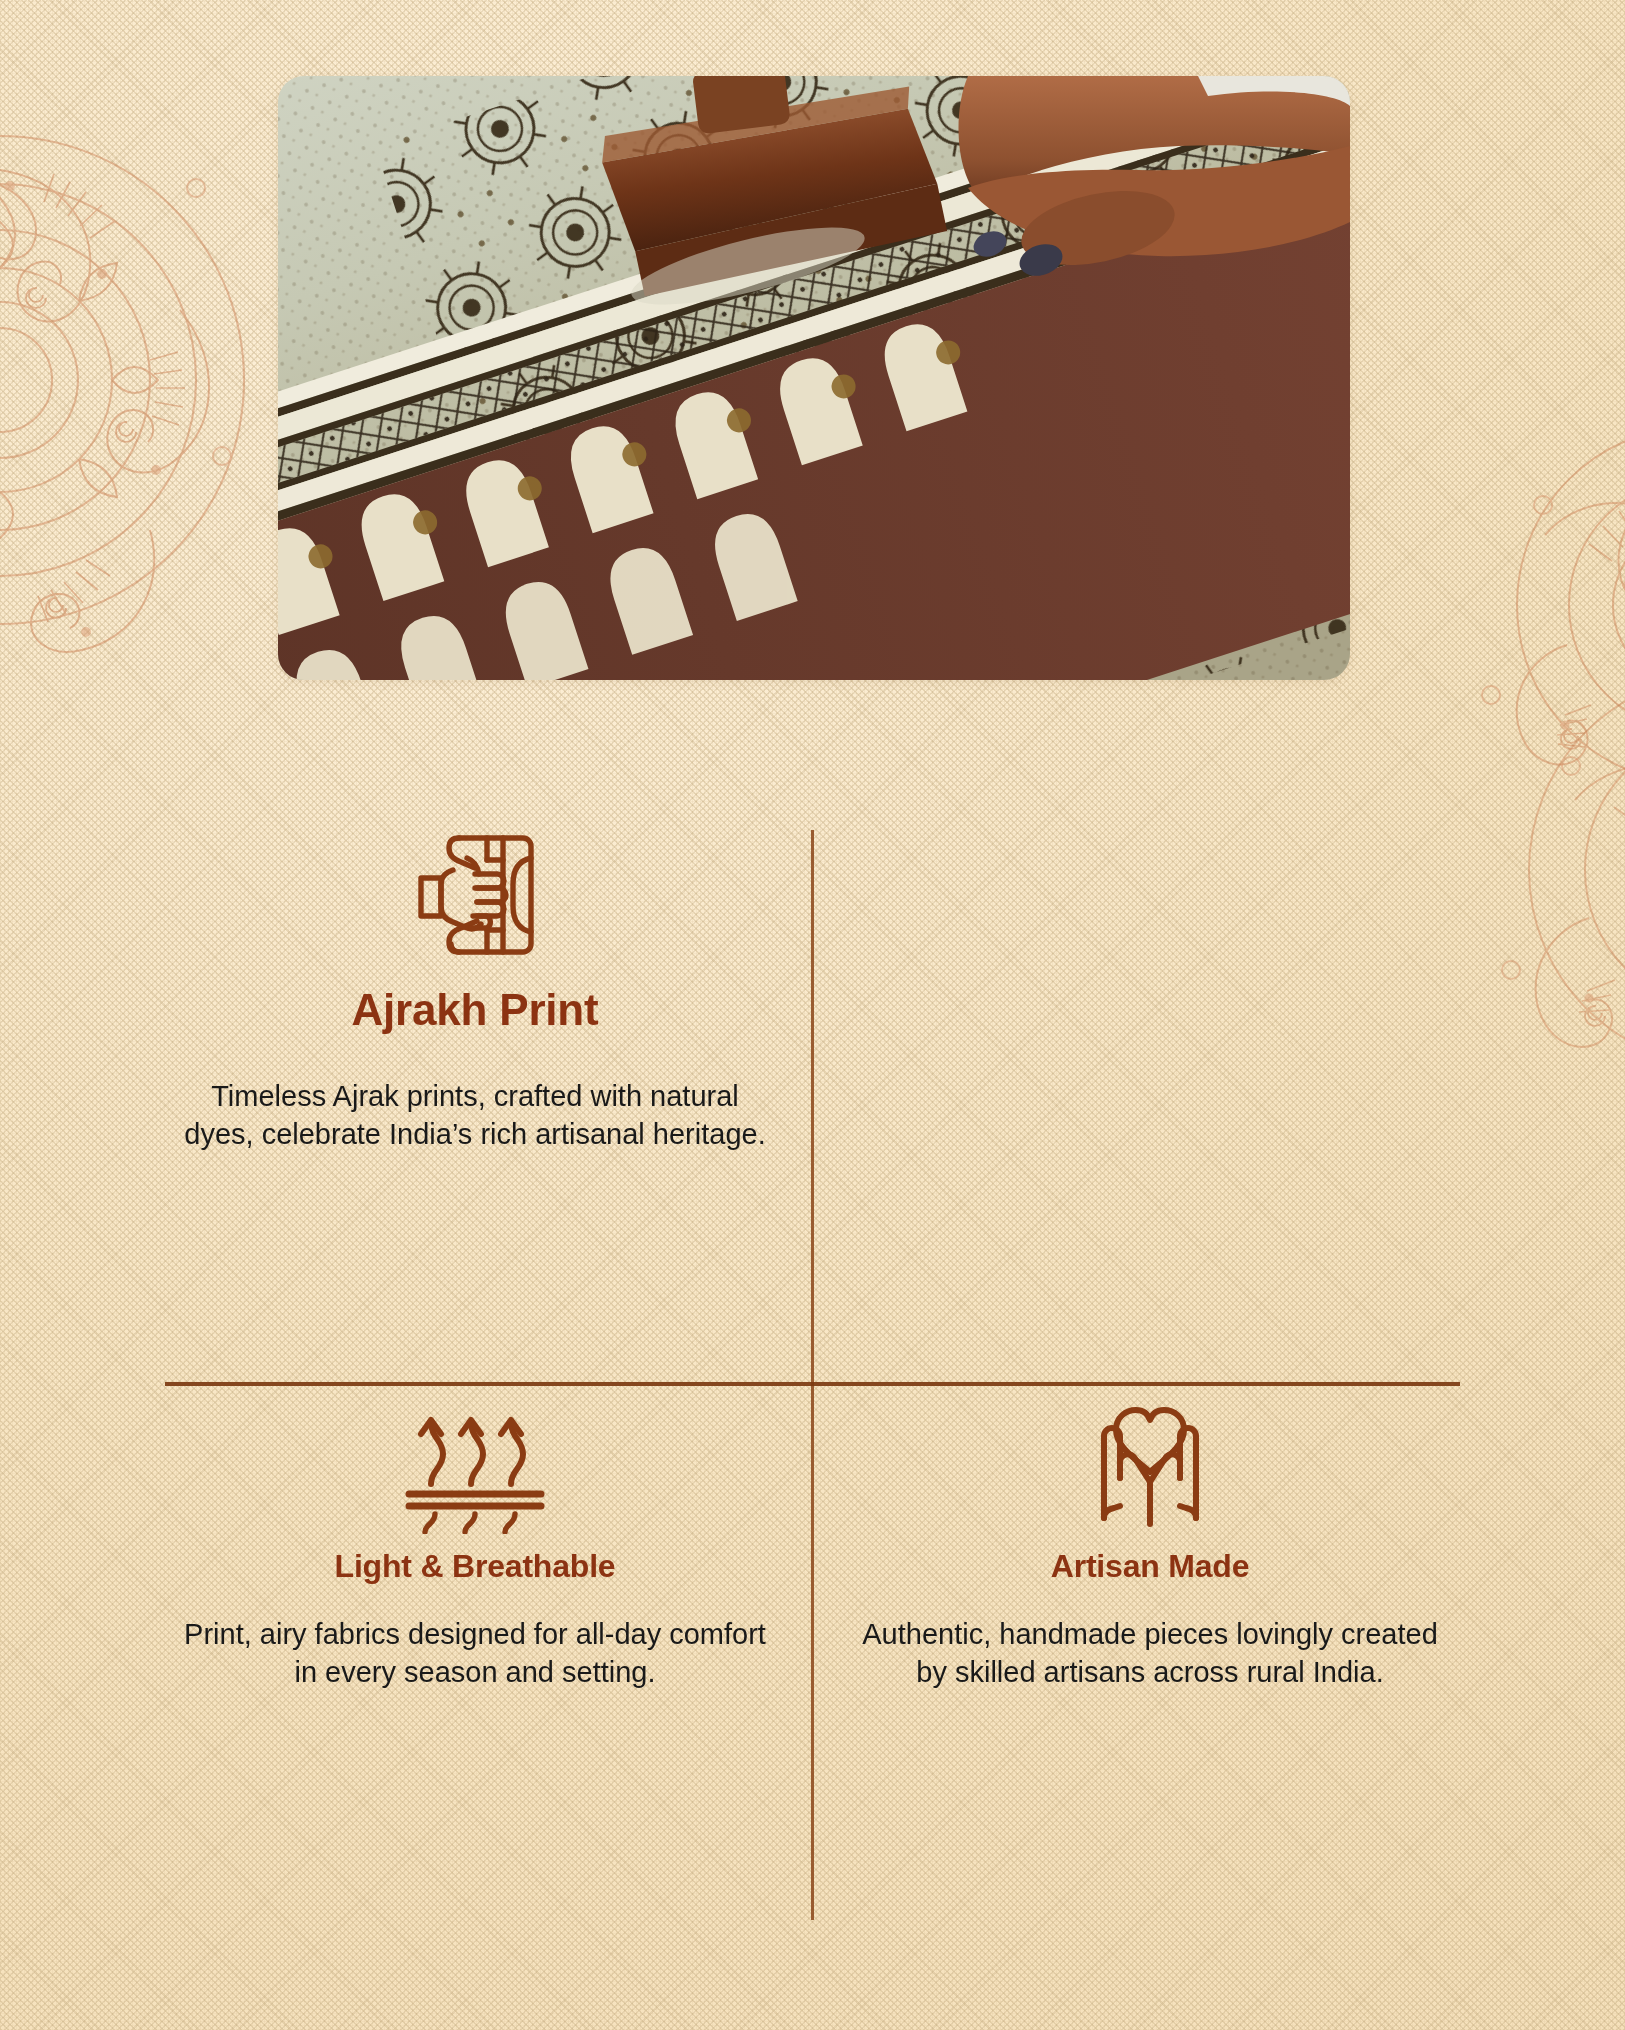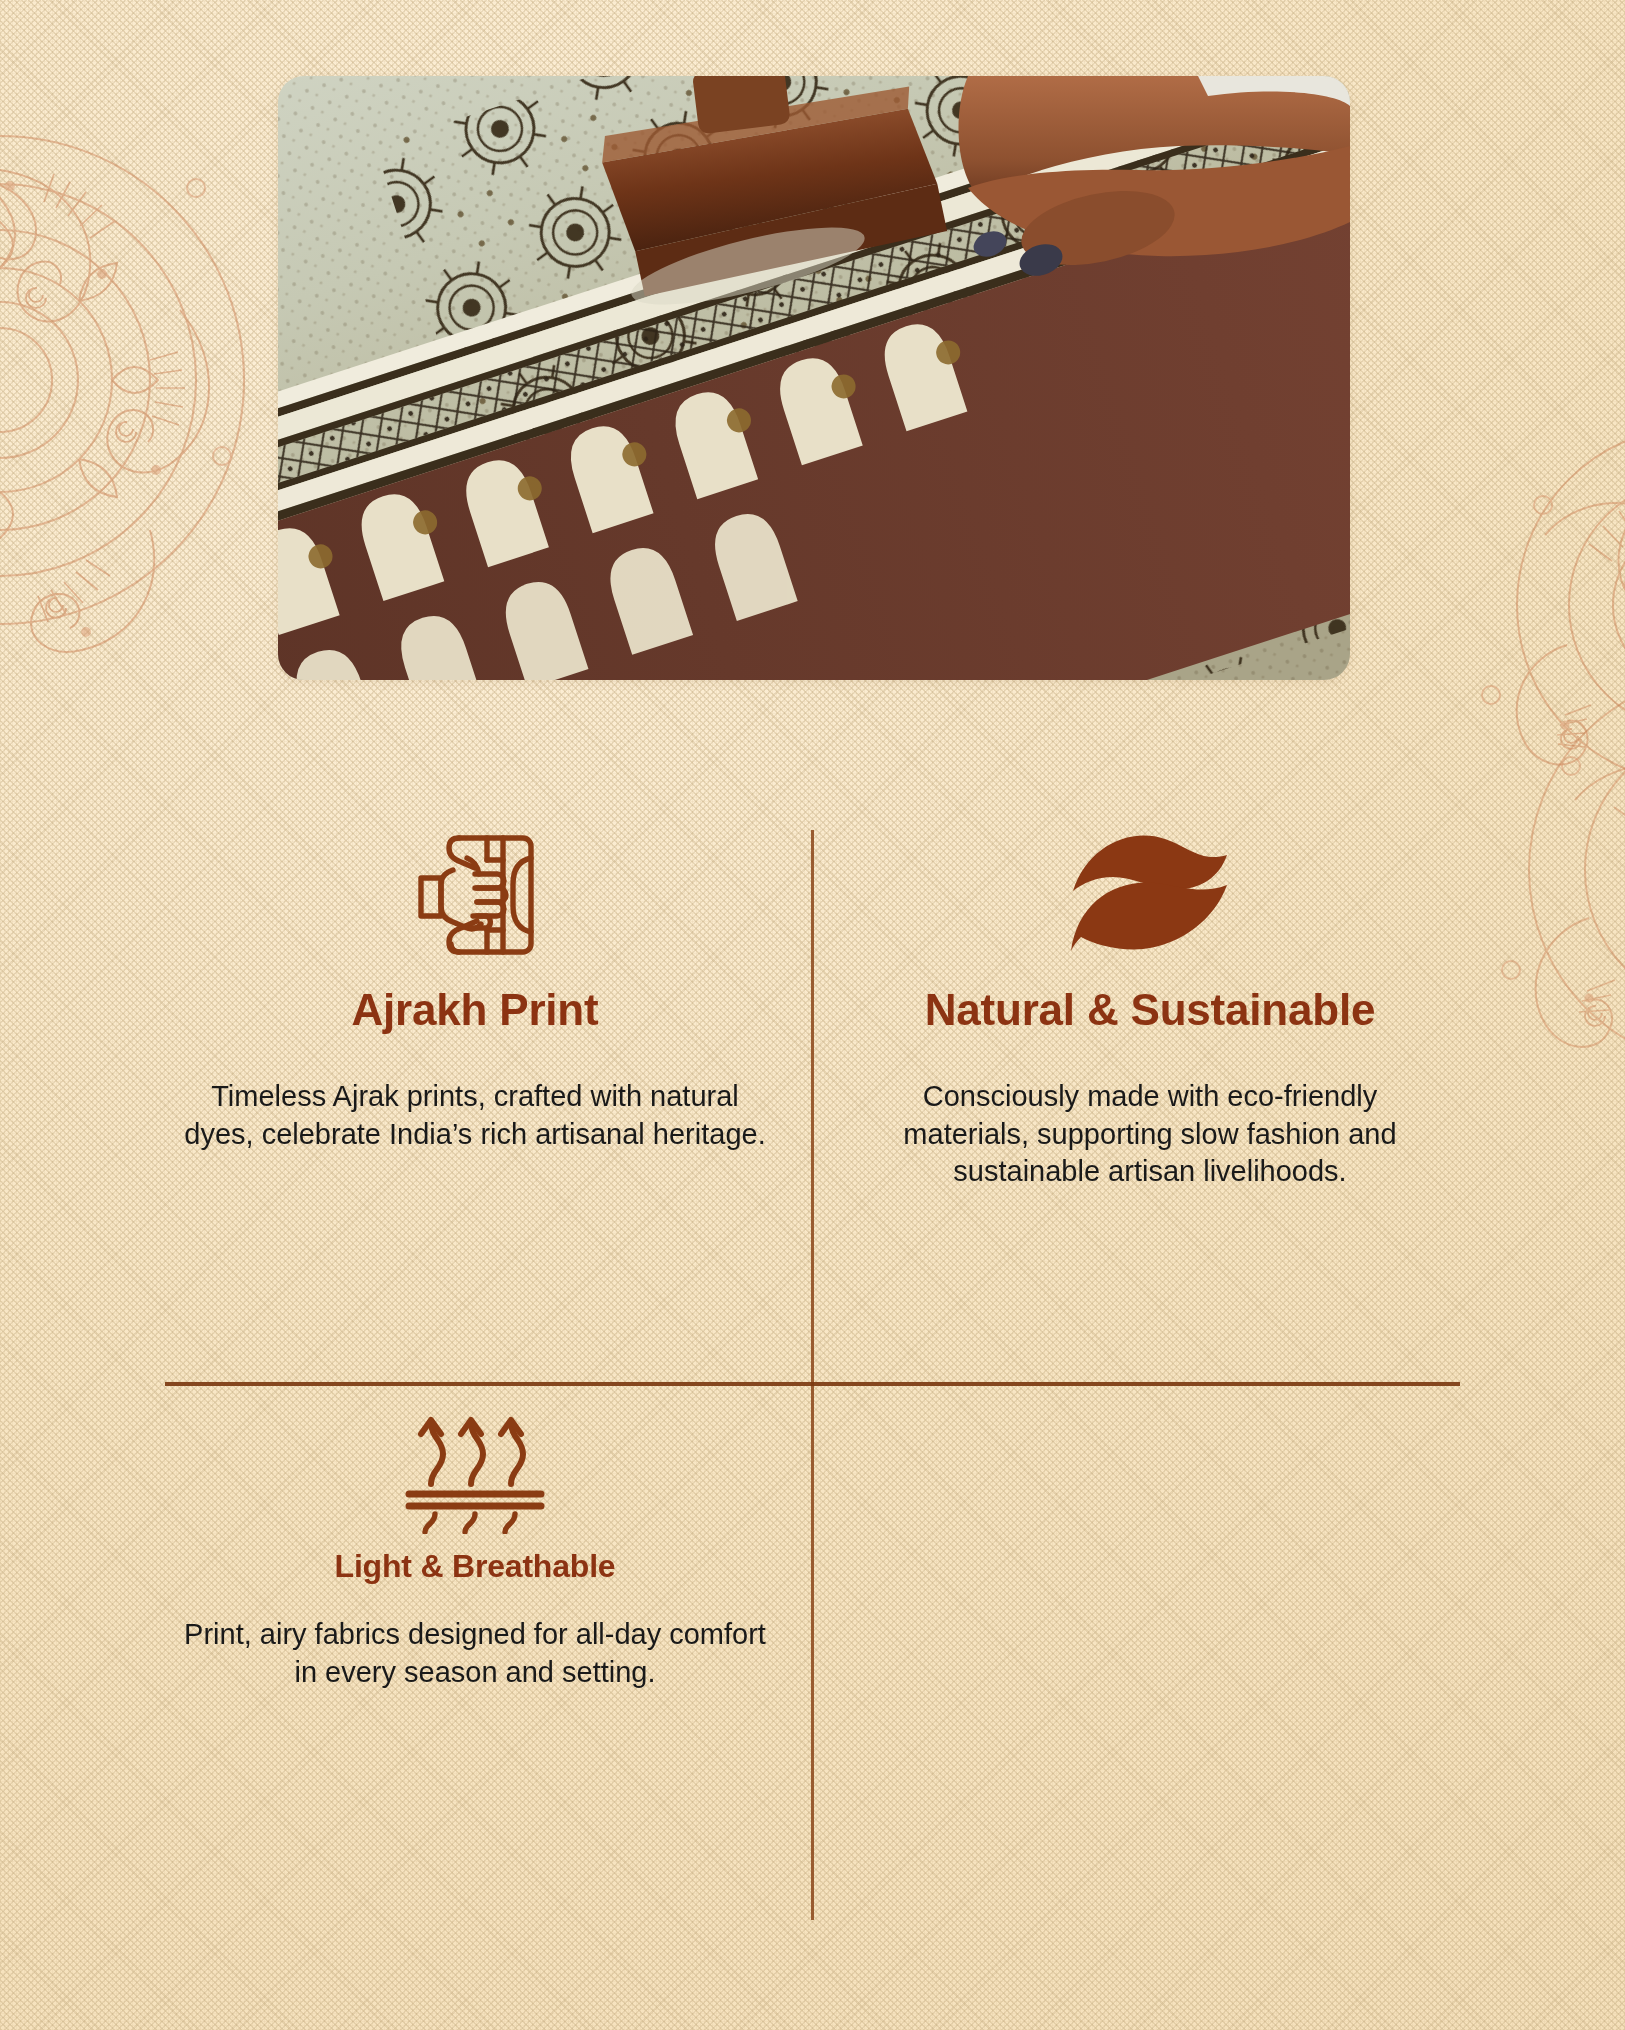--- a/index.html
+++ b/index.html
@@ -392,32 +392,20 @@
           <path d="M66 72 h20 a7 7 0 0 1 0 14 H66"></path>
           <path d="M62 86 h14 a7 7 0 0 1 0 12 H60"></path>
 
           <path d="M56 28 q10 4 12 16"></path>
         </svg>
       </div>
       <div class="f-title">Ajrakh Print</div>
       <div class="f-desc">Timeless Ajrak prints, crafted with natural dyes, celebrate India’s rich artisanal heritage.</div>
     </div>
 
-    <div class="cell tr">
-      <div class="icon-box">
-        <svg width="162" height="124" viewBox="0 0 162 124" fill="#8b3813">
-          <path d="M4 58 C18 14 60 -6 96 6 C118 13 132 30 158 22
-                   C150 46 128 58 104 56 C80 54 62 44 44 44 C28 44 14 50 4 58Z"></path>
-          <path d="M2 118 C8 72 44 46 86 50 C112 53 132 62 158 52
-                   C146 86 112 112 74 116 C50 118 26 112 12 104 C8 108 4 113 2 118Z"></path>
-        </svg>
-      </div>
-      <div class="f-title">Natural &amp; Sustainable</div>
-      <div class="f-desc">Consciously made with eco-friendly materials, supporting slow fashion and sustainable artisan livelihoods.</div>
-    </div>
 
     <div class="cell bl">
       <div class="icon-box">
         <svg width="140" height="134" viewBox="0 0 140 134" fill="none" stroke="#8b3c13" stroke-width="6" stroke-linecap="round" stroke-linejoin="round">
 
           <g>
             <path d="M26 84 C26 70 38 68 38 54 C38 40 26 38 26 22"></path>
             <path d="M16 34 L26 20 L36 34"></path>
           </g>
           <g>
@@ -434,15 +422,34 @@
 
           <path d="M30 114 C30 124 20 124 20 132" stroke-width="5.4"></path>
           <path d="M70 114 C70 124 60 124 60 132" stroke-width="5.4"></path>
           <path d="M110 114 C110 124 100 124 100 132" stroke-width="5.4"></path>
         </svg>
       </div>
       <div class="f-title">Light &amp; Breathable</div>
       <div class="f-desc">Print, airy fabrics designed for all-day comfort in every season and setting.</div>
     </div>
 
+    <div class="cell br">
+      <div class="icon-box">
+        <svg width="136" height="130" viewBox="0 0 136 130" fill="none" stroke="#8b3c13" stroke-width="6" stroke-linecap="round" stroke-linejoin="round">
+
+          <path d="M68 70 C52 56 34 44 34 28 C34 15 44 8 54 8 C61 8 66 12 68 18
+                   C70 12 75 8 82 8 C92 8 102 15 102 28 C102 44 84 56 68 70Z"></path>
+
+          <path d="M22 116 V34 a8 8 0 0 1 16 0 V76"></path>
+          <path d="M38 76 L38 60 a8 8 0 0 1 14 -5 L68 80 V122"></path>
+          <path d="M22 116 q0 -8 10 -10 l6 -2"></path>
+
+          <path d="M114 116 V34 a8 8 0 0 0 -16 0 V76"></path>
+          <path d="M98 76 L98 60 a8 8 0 0 0 -14 -5 L68 80"></path>
+          <path d="M114 116 q0 -8 -10 -10 l-6 -2"></path>
+        </svg>
+      </div>
+      <div class="f-title">Artisan Made</div>
+      <div class="f-desc">Authentic, handmade pieces lovingly created by skilled artisans across rural India.</div>
+    </div>
 
   </div>
 </div>
 
 </body></html>

